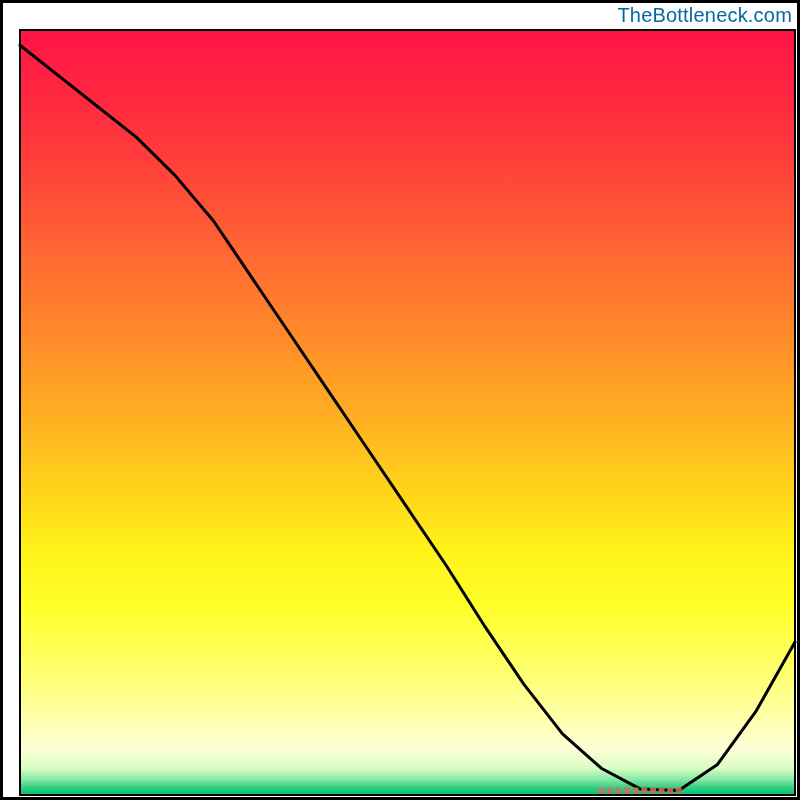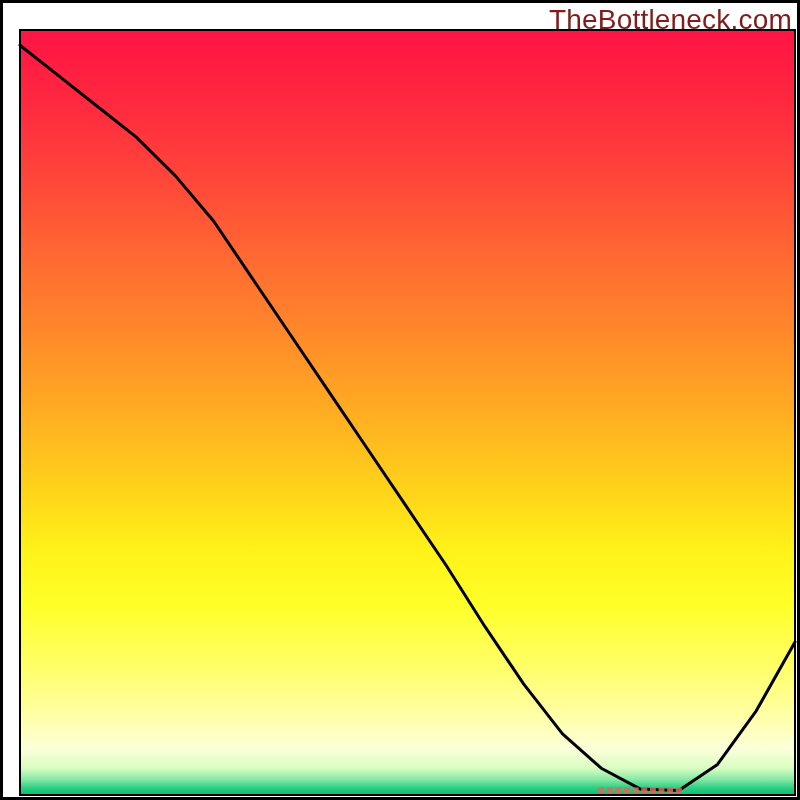--- a/index.html
+++ b/index.html
@@ -13,23 +13,23 @@
   }
   .stage {
     position: relative;
     width: 800px;
     height: 800px;
   }
   .watermark {
     position: absolute;
     top: 4px;
     right: 8px;
-    font-size: 28px;
+    font-size: 20px;
     font-weight: 500;
-    color: #7f1d1d;
+    color: #0369a1;
     letter-spacing: 0.2px;
     user-select: none;
   }
   svg {
     position: absolute;
     left: 0;
     top: 0;
   }
 </style>
 </head>

